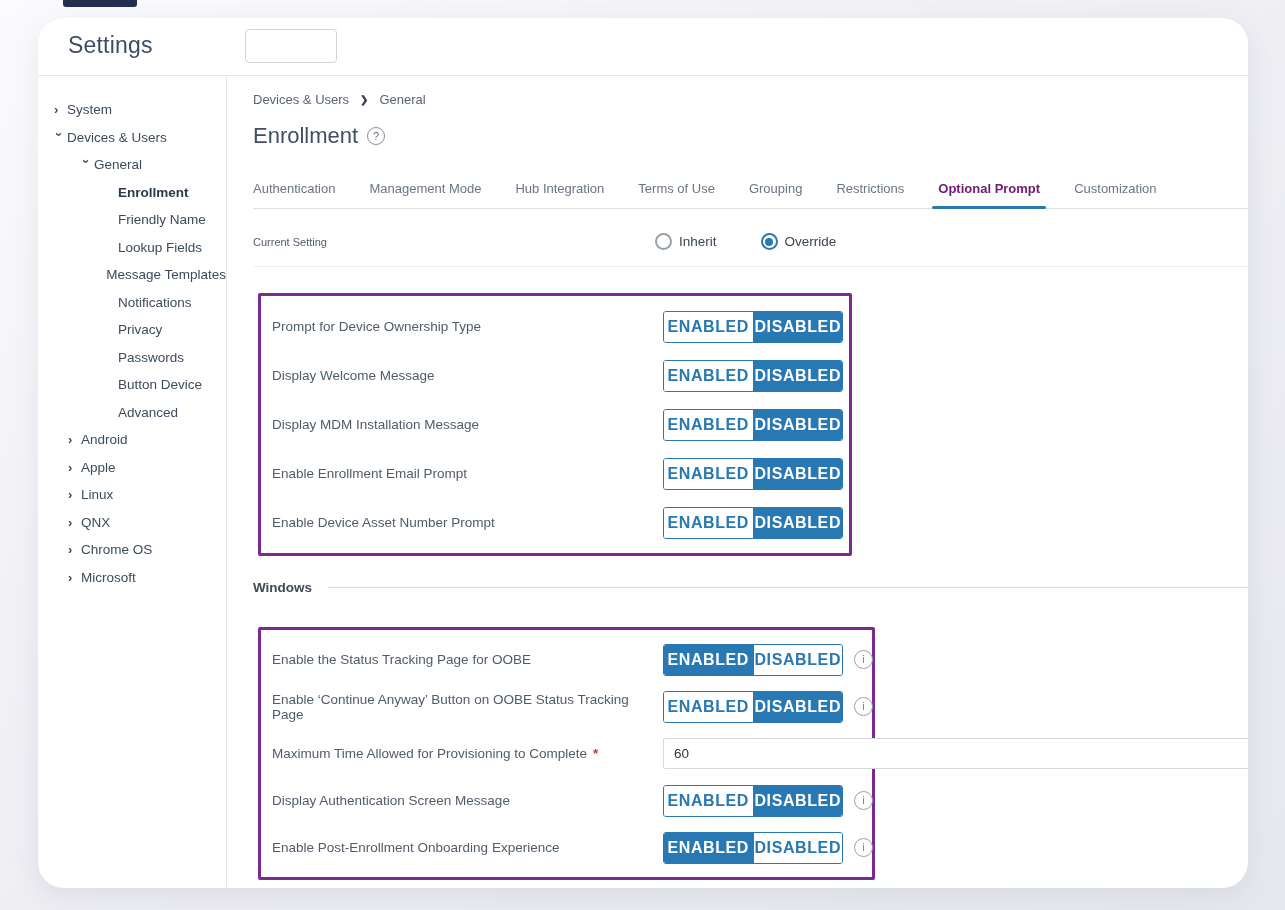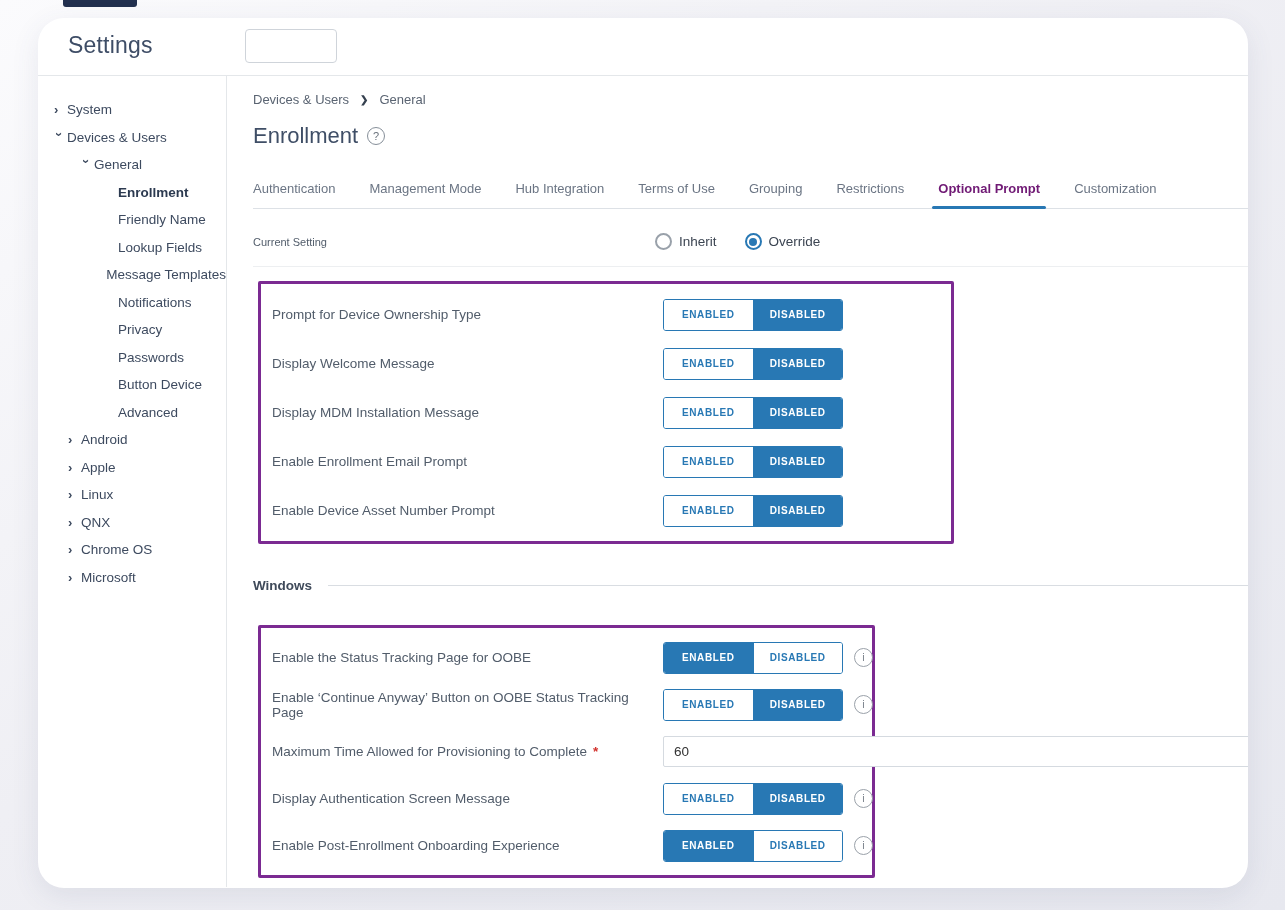--- a/index.html
+++ b/index.html
@@ -41,42 +41,42 @@
   .page-title { font-size:22px; color:#3f4e66; }
   .help-icon { width:18px; height:18px; border:1px solid #868f99; border-radius:50%; color:#6a727c; font-size:11px; line-height:16px; text-align:center; margin-left:9px; cursor:pointer; }
   
   .tabs { margin-top:32px; display:flex; gap:34px; border-bottom:1px solid #dde1e6; }
   .tab { font-size:13px; color:#6b7584; padding-bottom:12px; position:relative; cursor:pointer; white-space:nowrap; }
   .tab.active { color:#701a75; font-weight:700; }
   .tab.active::after { content:""; position:absolute; left:-6px; right:-6px; bottom:-1px; height:3px; background:var(--accent); border-radius:2px; }
   
   .cs-row { display:flex; align-items:center; padding:24px 0 16px; border-bottom:1px solid #edeff1; }
   .cs-label { flex:0 0 402px; font-size:11px; color:#515c6a; }
-  .radio-group { display:flex; align-items:center; gap:28px; }
+  .radio-group { display:flex; align-items:center; gap:44px; }
   .radio-opt { display:flex; align-items:center; gap:7px; font-size:13.5px; color:#3c4552; cursor:pointer; }
   .radio { width:17px; height:17px; border:2px solid #99a1aa; border-radius:50%; position:relative; background:#fff; }
   .radio.sel { border-color:var(--accent); }
   .radio.sel::after { content:""; position:absolute; left:2.5px; top:2.5px; width:8px; height:8px; border-radius:50%; background:var(--accent); }
   
   .anno-box { border:3px solid var(--purple); border-radius:2px; margin-left:5px; padding:6px 0; overflow:visible; }
-  .box1 { margin-top:14px; width:696px; }
+  .box1 { margin-top:26px; width:594px; }
   .box2 { margin-top:32px; width:617px; }
   .set-row { display:flex; align-items:center; padding-left:11px; }
   .box1 .set-row { height:49px; }
   .box2 .set-row { height:47px; }
   .set-label { flex:0 0 391px; font-size:13.5px; color:#515c6a; padding-right:14px; }
   .required { color:var(--red); font-weight:700; margin-left:2px; }
   
   .toggle { display:flex; width:180px; height:32px; border:1px solid var(--accent); border-radius:3px; overflow:hidden; flex:none; cursor:pointer; }
-  .seg { flex:1; display:flex; align-items:center; justify-content:center; font-size:10px; font-weight:700; letter-spacing:.6px; background:#fff; color:var(--accent); }
+  .seg { flex:1; display:flex; align-items:center; justify-content:center; font-size:16px; font-weight:700; letter-spacing:.6px; background:#fff; color:var(--accent); }
   .seg.sel { background:var(--accent); color:#fff; }
   .seg + .seg { border-left:1px solid var(--accent); }
   .info-icon { width:19px; height:19px; border:1.5px solid #9aa1a9; border-radius:50%; color:#7d858e; font-size:11px; line-height:16px; text-align:center; margin-left:11px; flex:none; cursor:pointer; }
   
-  .section-row { margin-top:34px; display:flex; align-items:center; }
+  .section-row { margin-top:24px; display:flex; align-items:center; }
   .section-heading { font-size:13.5px; font-weight:700; color:#3f4a5a; flex:none; }
   .section-line { flex:1; height:1px; background:#d9dde2; margin-left:16px; }
   .text-input { width:587px; height:31px; border:1px solid #d5dae0; border-radius:2px; background:#fff; font-size:13.5px; color:#333; padding:0 10px; outline:none; position:relative; z-index:2; flex:none; font-family:"Liberation Sans",sans-serif; }
 </style>
 </head>
 <body>
 
 <div class="top-notch"></div>
 
 <div class="card">

